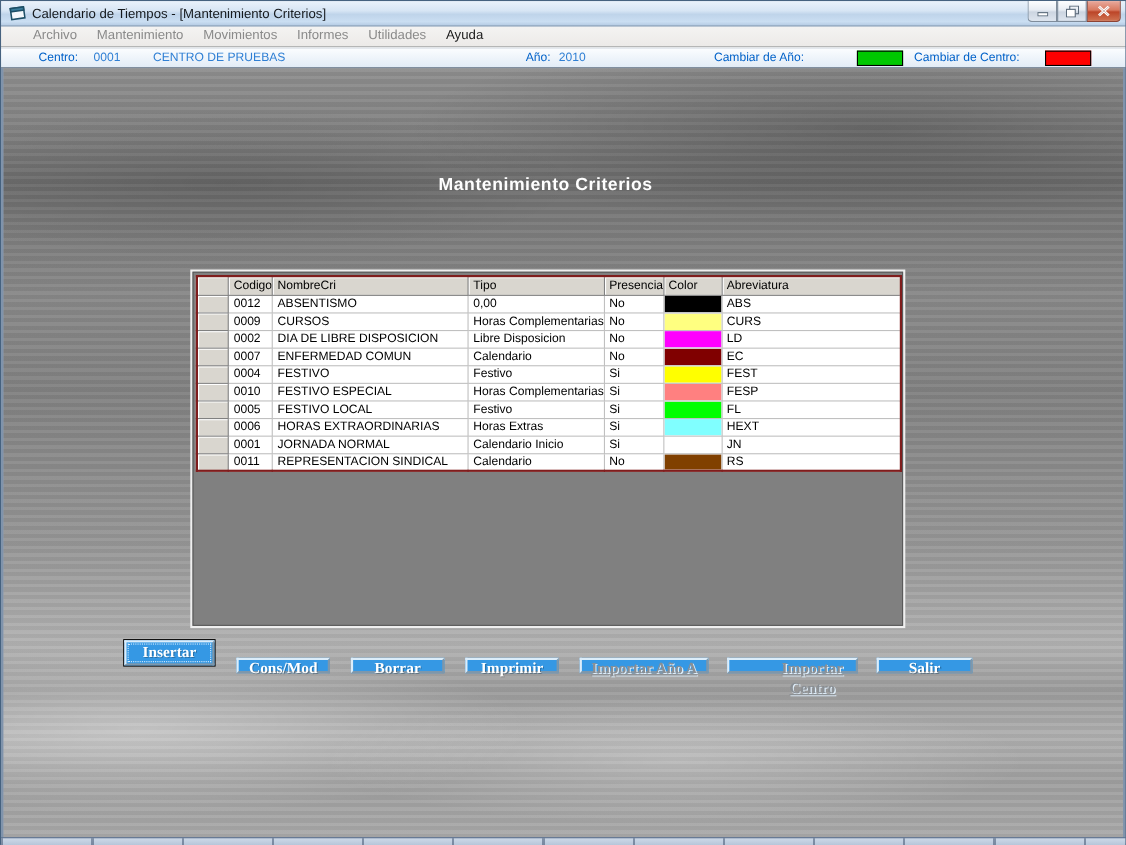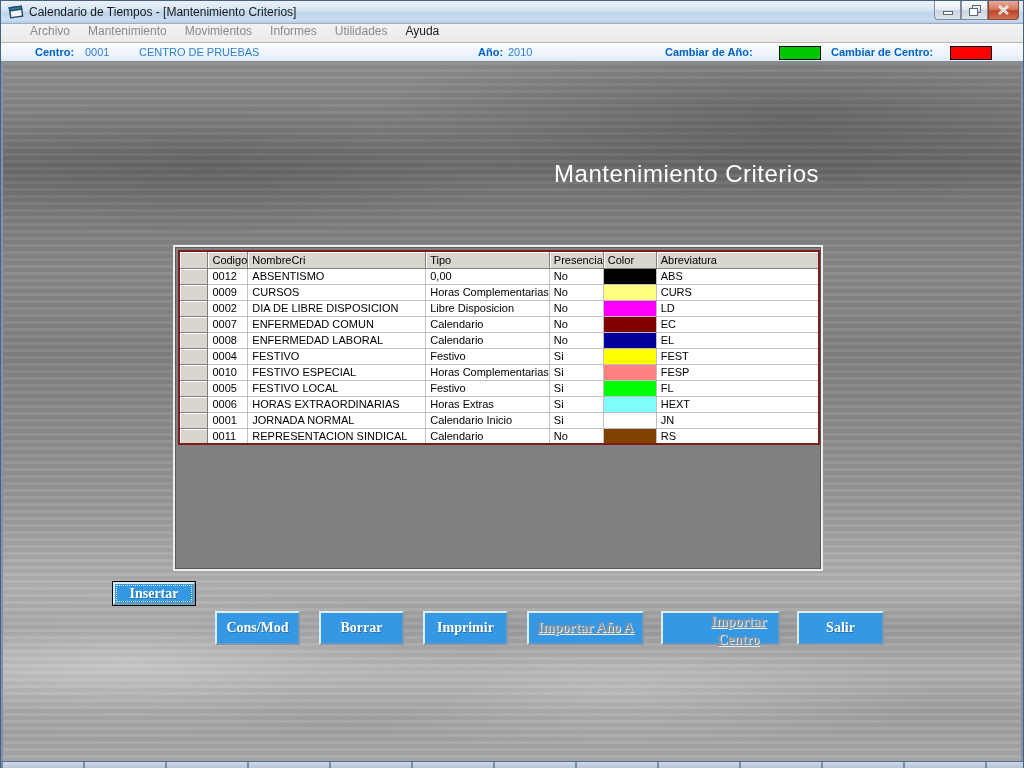--- a/index.html
+++ b/index.html
@@ -24,56 +24,56 @@
   
   .menubar{height:18px;background:linear-gradient(180deg,#f4f3f2,#eceae8);
     border-bottom:1px solid #b9b6b2;display:flex;align-items:flex-start;padding-left:20px;}
   .menu-item{font-size:12px;padding:0 9px;color:#1a1a1a;cursor:default;}
   .menu-item.disabled{color:#8a8a8a;}
 
   
   .infobar{position:relative;height:17px;border-top:1px solid #fdfdfd;border-bottom:1px solid #7e8c9c;
     box-sizing:content-box;background:linear-gradient(180deg,#fbfdff,#e2ecf6);
     font-size:11px;}
-  .infobar .lbl{position:absolute;top:2px;font-weight:bold;color:#0061c8;white-space:nowrap;}
+  .infobar .lbl{position:absolute;top:2px;font-weight:normal;color:#0061c8;white-space:nowrap;}
   .infobar .val{position:absolute;top:2px;color:#2f7fd4;white-space:nowrap;}
   .swatch{position:absolute;top:2px;width:40px;height:12px;border:1px solid #000;}
 
   
   .client{position:relative;height:699px;border-left:2px solid #7f93ab;border-right:2px solid #7f93ab;
     box-sizing:border-box;
     background:
       radial-gradient(60% 18% at 78% 8%, rgba(0,0,0,.20), transparent 70%),
       radial-gradient(45% 14% at 20% 15%, rgba(0,0,0,.10), transparent 70%),
       radial-gradient(50% 16% at 12% 86%, rgba(255,255,255,.30), transparent 70%),
       radial-gradient(45% 12% at 60% 90%, rgba(255,255,255,.22), transparent 70%),
       repeating-linear-gradient(180deg, rgba(255,255,255,.045) 0 3px, rgba(0,0,0,.045) 3px 7px),
       linear-gradient(180deg,#8f8f8f 0%,#828282 8%,#707070 15%,#7e7e7e 22%,#898989 30%,#828282 42%,
         #8c8c8c 52%,#949494 60%,#a3a3a3 68%,#b3b3b3 75%,#9d9d9d 81%,#b0b0b0 87%,#a0a0a0 93%,#aaa 100%);}
 
-  .heading{position:absolute;left:170px;top:98px;width:646px;text-align:right;
-    font-size:24px;font-weight:normal;color:#fff;letter-spacing:0.5px;}
+  .heading{position:absolute;left:170px;top:98px;width:646px;text-align:center;
+    font-size:16px;font-weight:bold;color:#fff;letter-spacing:0.5px;}
 
   
   .panel{position:absolute;left:172px;top:185px;width:646px;height:322px;box-sizing:border-box;
     background:#808080;border:1px solid #5a5a5a;box-shadow:0 0 0 2px #efefef;}
   table.grid{border-collapse:collapse;table-layout:fixed;margin:2px 0 0 2px;
     border:2px solid #7f1d1d;background:#fff;font-size:11px;}
   table.grid th,table.grid td{box-sizing:border-box;overflow:hidden;white-space:nowrap;
     height:16px;padding:0 0 0 4px;text-align:left;font-weight:normal;color:#000;}
   table.grid th{background:#d9d6cf;border-right:1px solid #808080;border-bottom:1px solid #808080;
     box-shadow:inset 1px 1px 0 #fff;height:17px;}
   table.grid td{border-right:1px solid #c0c0c0;border-bottom:1px solid #c0c0c0;background:#fff;}
   table.grid td.sel{background:#d9d6cf;border-right:1px solid #808080;border-bottom:1px solid #808080;
     box-shadow:inset 1px 1px 0 #fff;padding:0;}
   table.grid td.c-col{padding:0;}
   table.grid td.c-col .fill{width:100%;height:100%;}
 
   
-  .btn{position:absolute;top:549px;height:34px;box-sizing:border-box;cursor:pointer;
+  .btn{position:absolute;top:536px;height:14px;box-sizing:border-box;cursor:pointer;
     background:#3598e4;border:2px solid;border-color:#dcedfa #7e97ab #7e97ab #dcedfa;
     font-family:"Liberation Serif",serif;font-weight:bold;font-size:14px;color:#fff;
     text-shadow:1px 1px 0 rgba(0,0,0,.25);text-align:center;line-height:18px;padding:0;}
   .btn.default{top:520px;height:23px;box-shadow:0 0 0 1px #000;
     outline:1px dotted #d9eeff;outline-offset:-4px;}
   .btn.disabled{color:#8a8f94;text-shadow:1px 1px 0 #dfeefa;text-decoration:underline;cursor:default;}
   #b-insertar{left:110px;width:82px;}
   #b-consmod{left:212px;width:85px;}
   #b-borrar{left:316px;width:85px;}
   #b-imprimir{left:420px;width:85px;}
@@ -131,21 +131,21 @@
     <span class="menu-item disabled">Utilidades</span>
     <span class="menu-item">Ayuda</span>
   </div>
 
   <div class="infobar">
     <span class="lbl" style="left:34px">Centro:</span>
     <span class="val" style="left:84px">0001</span>
     <span class="val" style="left:138px">CENTRO DE PRUEBAS</span>
     <span class="lbl" style="left:477px">Año:</span>
     <span class="val" style="left:507px">2010</span>
-    <span class="lbl" style="left:664px">Cambiar de Año:</span>
+    <span class="lbl" style="left:648px">Cambiar de Año:</span>
     <span class="swatch" style="left: 778px; background-color: rgb(0, 200, 0);"></span>
     <span class="lbl" style="left:830px">Cambiar de Centro:</span>
     <span class="swatch" style="left: 949px; background-color: rgb(255, 0, 0);"></span>
   </div>
 
   <div class="client">
 
     <div class="heading">Mantenimiento Criterios</div>
 
     <div class="panel">
@@ -208,31 +208,20 @@
           <td>ENFERMEDAD COMUN</td>
           <td>Calendario</td>
           <td>No</td>
           <td class="c-col">
                 <div class="fill" style="background-color: rgb(128, 0, 0);"></div>
               </td>
           <td>EC</td>
         </tr>
         <tr>
           <td class="sel"></td>
-          <td>0008</td>
-          <td>ENFERMEDAD LABORAL</td>
-          <td>Calendario</td>
-          <td>No</td>
-          <td class="c-col">
-                <div class="fill" style="background-color: rgb(0, 0, 153);"></div>
-              </td>
-          <td>EL</td>
-        </tr>
-        <tr>
-          <td class="sel"></td>
           <td>0004</td>
           <td>FESTIVO</td>
           <td>Festivo</td>
           <td>Si</td>
           <td class="c-col">
                 <div class="fill" style="background-color: rgb(255, 255, 0);"></div>
               </td>
           <td>FEST</td>
         </tr>
         <tr>

